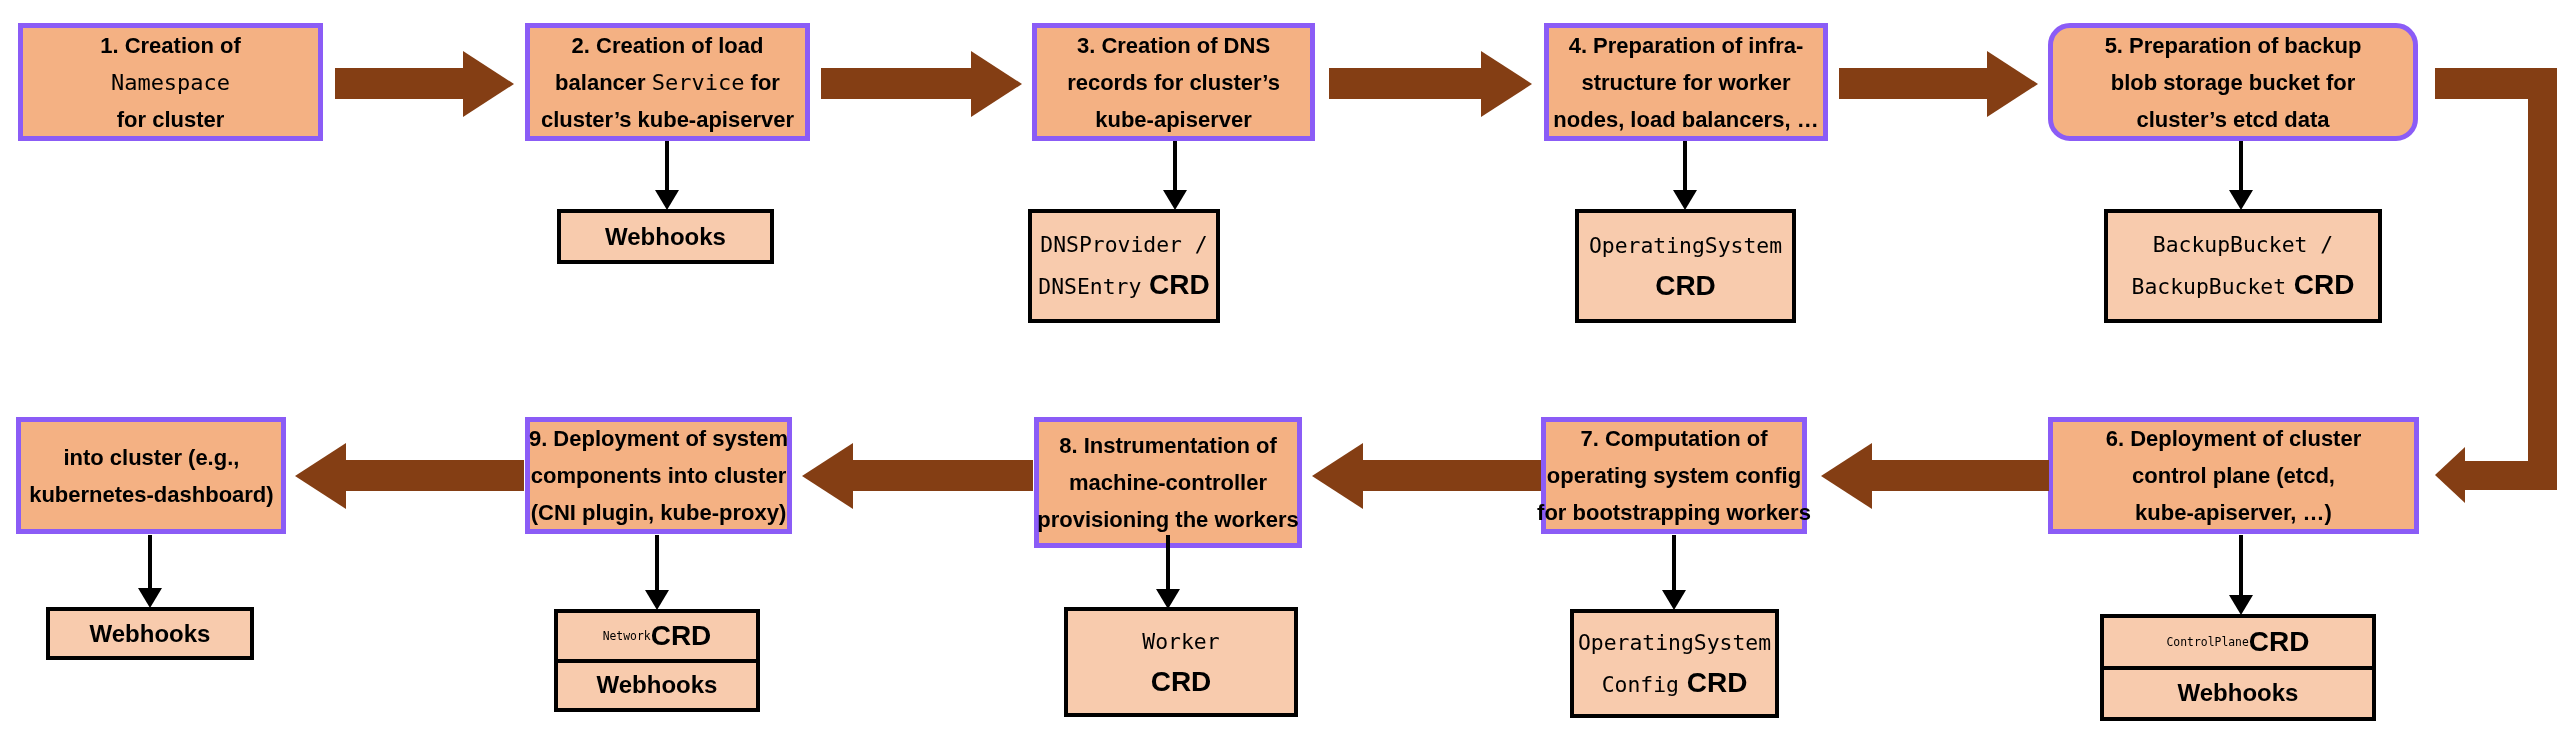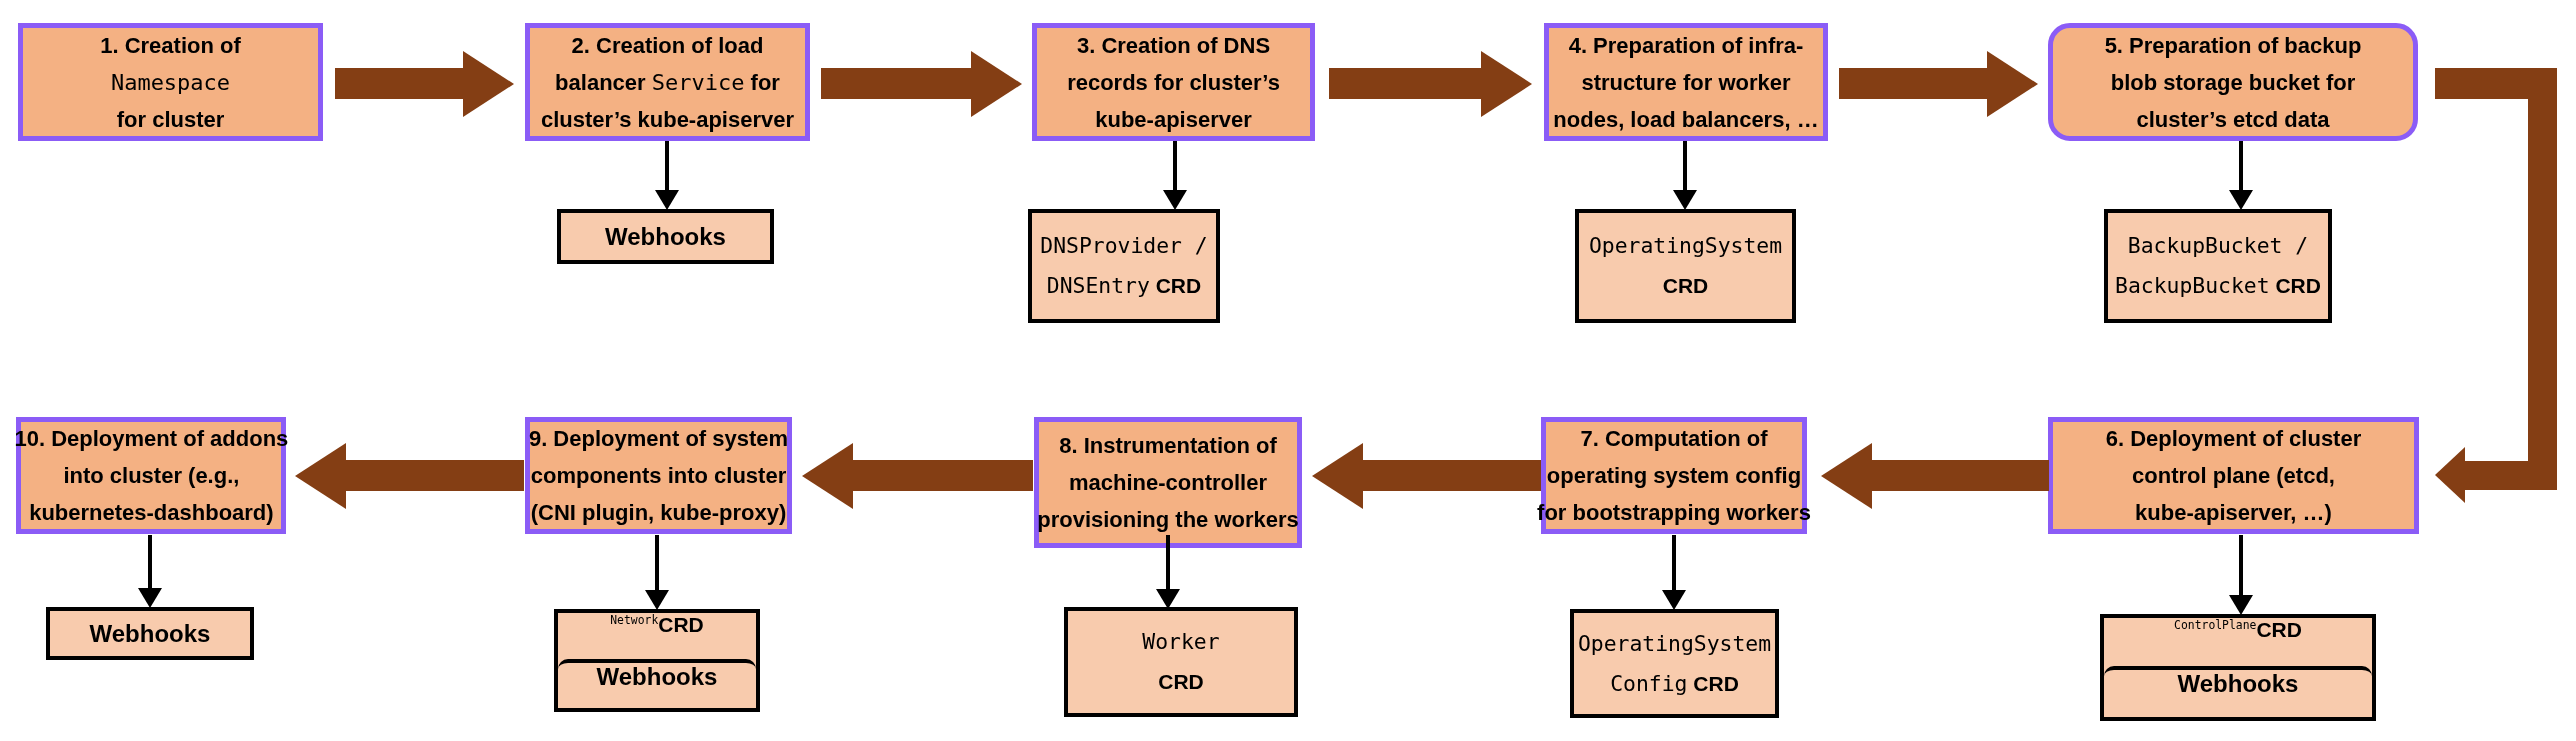--- a/index.html
+++ b/index.html
@@ -9,26 +9,26 @@
   
   .box{position:absolute;box-sizing:border-box;background:#F4B183;border:5px solid #8b5cf6;
        display:flex;flex-direction:column;justify-content:center;align-items:center;
        text-align:center;font-weight:600;font-size:22px;line-height:37px;white-space:nowrap;}
   
   .sub{position:absolute;box-sizing:border-box;background:#F8CBAD;border:4.3px solid #000;
        display:flex;flex-direction:column;justify-content:center;align-items:center;
        text-align:center;font-size:21.4px;line-height:40px;white-space:nowrap;}
   .stack{position:absolute;box-sizing:border-box;background:#F8CBAD;border:4.3px solid #000;
          display:flex;flex-direction:column;}
-  .cell{flex:1;display:flex;justify-content:center;white-space:nowrap;border-radius:10px;}
+  .cell{flex:1;display:flex;justify-content:center;align-items:center;white-space:nowrap;}
   .cell+.cell{border-top:4.3px solid #000;}
 
   .mono{font-family:"DejaVu Sans Mono","Liberation Mono",monospace;font-weight:400;}
   .box .mono{font-size:22px;}
-  .crd{font-family:"Liberation Sans",sans-serif;font-weight:700;font-size:21px;}
+  .crd{font-family:"Liberation Sans",sans-serif;font-weight:700;font-size:28px;}
   .wh{font-weight:700;font-size:24px;}
 
   
   .farrow{position:absolute;height:66px;}
   .farrow .sh{position:absolute;top:17px;height:31px;background:#843E14;}
   .farrow.right .sh{left:0;right:50px;}
   .farrow.right .hd{position:absolute;right:0;top:0;width:0;height:0;
       border-top:33px solid transparent;border-bottom:33px solid transparent;
       border-left:51px solid #843E14;}
   .farrow.left .sh{right:0;left:50px;}
@@ -102,40 +102,39 @@
     <div>provisioning the workers</div>
   </div>
 
   <div class="box" style="left:525px;top:417px;width:267px;height:117px;">
     <div>9. Deployment of system</div>
     <div>components into cluster</div>
     <div>(CNI plugin, kube-proxy)</div>
   </div>
 
   <div class="box" style="left:16.4px;top:417px;width:270px;height:117px;">
-    <div>10. Deployment of addons</div>
     <div>into cluster (e.g.,</div>
     <div>kubernetes-dashboard)</div>
   </div>
 
   <div class="sub" style="left:557px;top:209px;width:217px;height:55px;">
     <div class="wh">Webhooks</div>
   </div>
 
   <div class="sub" style="left:1028px;top:209px;width:192px;height:114px;">
     <div class="mono">DNSProvider /</div>
     <div><span class="mono">DNSEntry</span><span class="crd"> CRD</span></div>
   </div>
 
   <div class="sub" style="left:1575px;top:209px;width:221px;height:114px;">
     <div class="mono">OperatingSystem</div>
     <div class="crd">CRD</div>
   </div>
 
-  <div class="sub" style="left:2104px;top:209px;width:228px;height:114px;">
+  <div class="sub" style="left:2104px;top:209px;width:278px;height:114px;">
     <div class="mono">BackupBucket /</div>
     <div><span class="mono">BackupBucket</span><span class="crd"> CRD</span></div>
   </div>
 
   <div class="sub" style="left:46px;top:607px;width:208px;height:53px;">
     <div class="wh">Webhooks</div>
   </div>
 
   <div class="stack" style="left:554px;top:609px;width:206px;height:103px;">
     <div class="cell">

